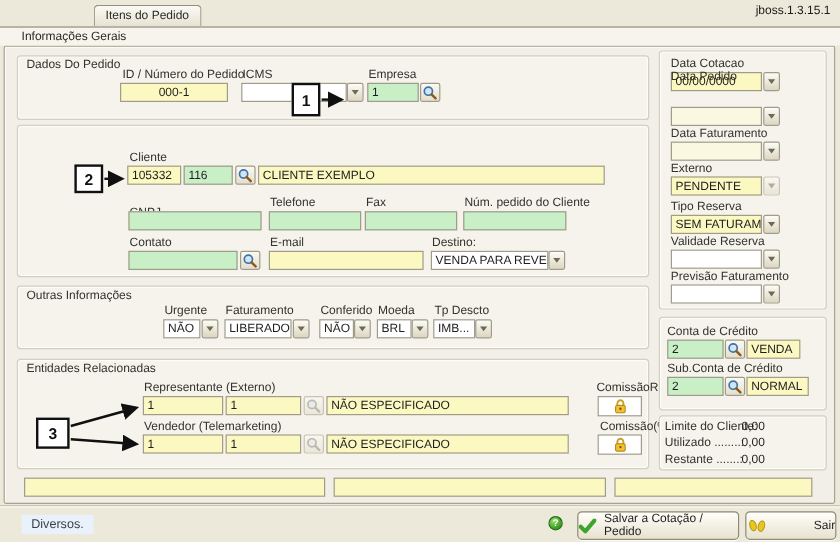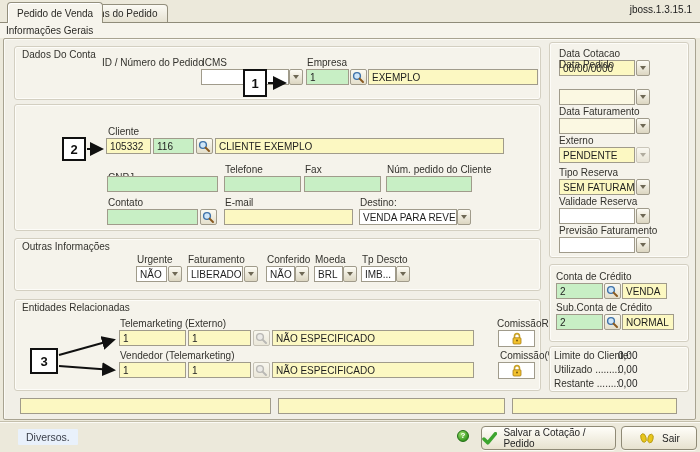--- a/index.html
+++ b/index.html
@@ -19,21 +19,21 @@
     background:linear-gradient(#fbfaf4,#e6e2d2);
     display:flex;align-items:center;padding:0 9px;z-index:2;white-space:nowrap;
   }
   .tab.active{
     top:2px;height:21px;background:#f6f4ec;z-index:4;
     box-shadow:inset 1px 1px 0 #fff;
   }
   .section-bar{
     position:absolute;left:0;top:22px;width:700px;height:16px;
     background:#f6f4ec;border-top:1px solid #8f8b79;box-sizing:border-box;z-index:3;
-    display:flex;align-items:center;padding-left:6px;
+    display:flex;align-items:center;padding-left:18px;
   }
   .main-panel{
     position:absolute;left:3px;top:38px;width:693px;height:382px;box-sizing:border-box;
     background:#f1efe7;border:1px solid #a8a391;border-radius:2px;
     box-shadow:inset 1px 1px 0 #fbfaf5;
   }
   .footer-groove{position:absolute;left:0;top:421px;width:700px;height:2px;
     border-top:1px solid #c4bfab;border-bottom:1px solid #fbfaf5;box-sizing:border-box;}
   
   .groupbox{
@@ -78,21 +78,21 @@
   }
   
   .chip{
     position:absolute;background:#e9f1fb;color:#3a3f4a;font-size:10.5px;
     padding:2px 8px;border-radius:1px;
   }
   .btn{
     position:absolute;box-sizing:border-box;height:24px;
     border:1px solid #8f8a76;border-radius:4px;
     background:linear-gradient(#fffef9,#e7e2cf);
-    display:flex;align-items:center;justify-content:center;gap:6px;
+    display:flex;align-items:center;justify-content:space-between;gap:6px;
     font-size:10px;color:#1e1e1e;cursor:default;
     box-shadow:0 1px 0 #fbfaf5;
   }
   .helpicon{
     position:absolute;width:12px;height:12px;border-radius:50%;
     background:radial-gradient(circle at 35% 30%,#9be06b,#3a9a22 70%);
     border:1px solid #1f6e12;box-sizing:border-box;
     display:flex;align-items:center;justify-content:center;
     color:#fff;font-size:8px;font-weight:bold;line-height:1;
   }
@@ -104,52 +104,49 @@
   }
   .overlay{position:absolute;left:0;top:0;z-index:39;pointer-events:none;}
   .numrow-val{position:absolute;font-size:10px;color:#1e1e1e;white-space:nowrap;}
 </style>
 </head>
 <body>
 
 <div id="app">
 
   <div class="version">jboss.1.3.15.1</div>
-  <div class="tab active" style="left:7px">
-    <span>Pedido de Venda</span>
-  </div>
   <div class="tab" style="left:78px">
     <span>Itens do Pedido</span>
   </div>
   <div class="section-bar">
     <span>Informações Gerais</span>
   </div>
 
   <div class="main-panel"></div>
 
   <div class="groupbox" style="left:14px;top:46px;width:527px;height:54px"></div>
-  <div class="gtitle" style="left:22px;top:49px">Dados Do Conta</div>
+  <div class="gtitle" style="left:22px;top:49px">Dados Do Pedido</div>
 
   <div class="lbl" style="left:102px;top:57px">ID / Número do Pedido</div>
+  <div class="fld center" style="left:100px;top:69px;width:90px">000-1</div>
 
   <div class="lbl" style="left:202px;top:57px">ICMS</div>
   <div class="fld white" style="left:201px;top:69px;width:88px"></div>
   <div class="cbtn" style="left:289px;top:69px">
       <span class="arr"></span>
     </div>
 
   <div class="lbl" style="left:307px;top:57px">Empresa</div>
   <div class="fld green" style="left:306px;top:69px;width:43px">1</div>
   <div class="mbtn" style="left:350px;top:69px">
     <svg width="13" height="13" viewBox="0 0 13 13">
         <circle cx="5" cy="5" r="3.4" fill="#cfe6f8" stroke="#3f72a8" stroke-width="1.4"></circle>
         <line x1="7.6" y1="7.6" x2="11" y2="11" stroke="#8a5a20" stroke-width="2" stroke-linecap="round"></line>
       </svg>
   </div>
-  <div class="fld" style="left:368px;top:69px;width:170px">EXEMPLO</div>
 
   <div class="groupbox" style="left:14px;top:104px;width:527px;height:127px"></div>
 
   <div class="lbl" style="left:108px;top:126px">Cliente</div>
   <div class="fld" style="left:106px;top:138px;width:45px">105332</div>
   <div class="fld green" style="left:153px;top:138px;width:41px">116</div>
   <div class="mbtn" style="left:196px;top:138px">
     <svg width="13" height="13" viewBox="0 0 13 13">
         <circle cx="5" cy="5" r="3.4" fill="#cfe6f8" stroke="#3f72a8" stroke-width="1.4"></circle>
         <line x1="7.6" y1="7.6" x2="11" y2="11" stroke="#8a5a20" stroke-width="2" stroke-linecap="round"></line>
@@ -211,21 +208,21 @@
 
   <div class="lbl" style="left:362px;top:254px">Tp Descto</div>
   <div class="fld white" style="left:361px;top:266px;width:35px">IMB...</div>
   <div class="cbtn" style="left:396px;top:266px">
       <span class="arr"></span>
     </div>
 
   <div class="groupbox" style="left:14px;top:299px;width:527px;height:92px"></div>
   <div class="gtitle" style="left:22px;top:302px">Entidades Relacionadas</div>
 
-  <div class="lbl" style="left:120px;top:318px">Telemarketing (Externo)</div>
+  <div class="lbl" style="left:120px;top:318px">Representante (Externo)</div>
   <div class="fld" style="left:119px;top:330px;width:67px">1</div>
   <div class="fld" style="left:188px;top:330px;width:63px">1</div>
   <div class="mbtn" style="left:253px;top:330px;opacity:.55">
     <svg width="13" height="13" viewBox="0 0 13 13">
         <circle cx="5" cy="5" r="3.4" fill="#e4e4e4" stroke="#8a8a8a" stroke-width="1.4"></circle>
         <line x1="7.6" y1="7.6" x2="11" y2="11" stroke="#8a8a8a" stroke-width="2" stroke-linecap="round"></line>
       </svg>
   </div>
   <div class="fld" style="left:272px;top:330px;width:202px">NÃO ESPECIFICADO</div>
   <div class="lbl" style="left:497px;top:318px">ComissãoR(%)</div>

